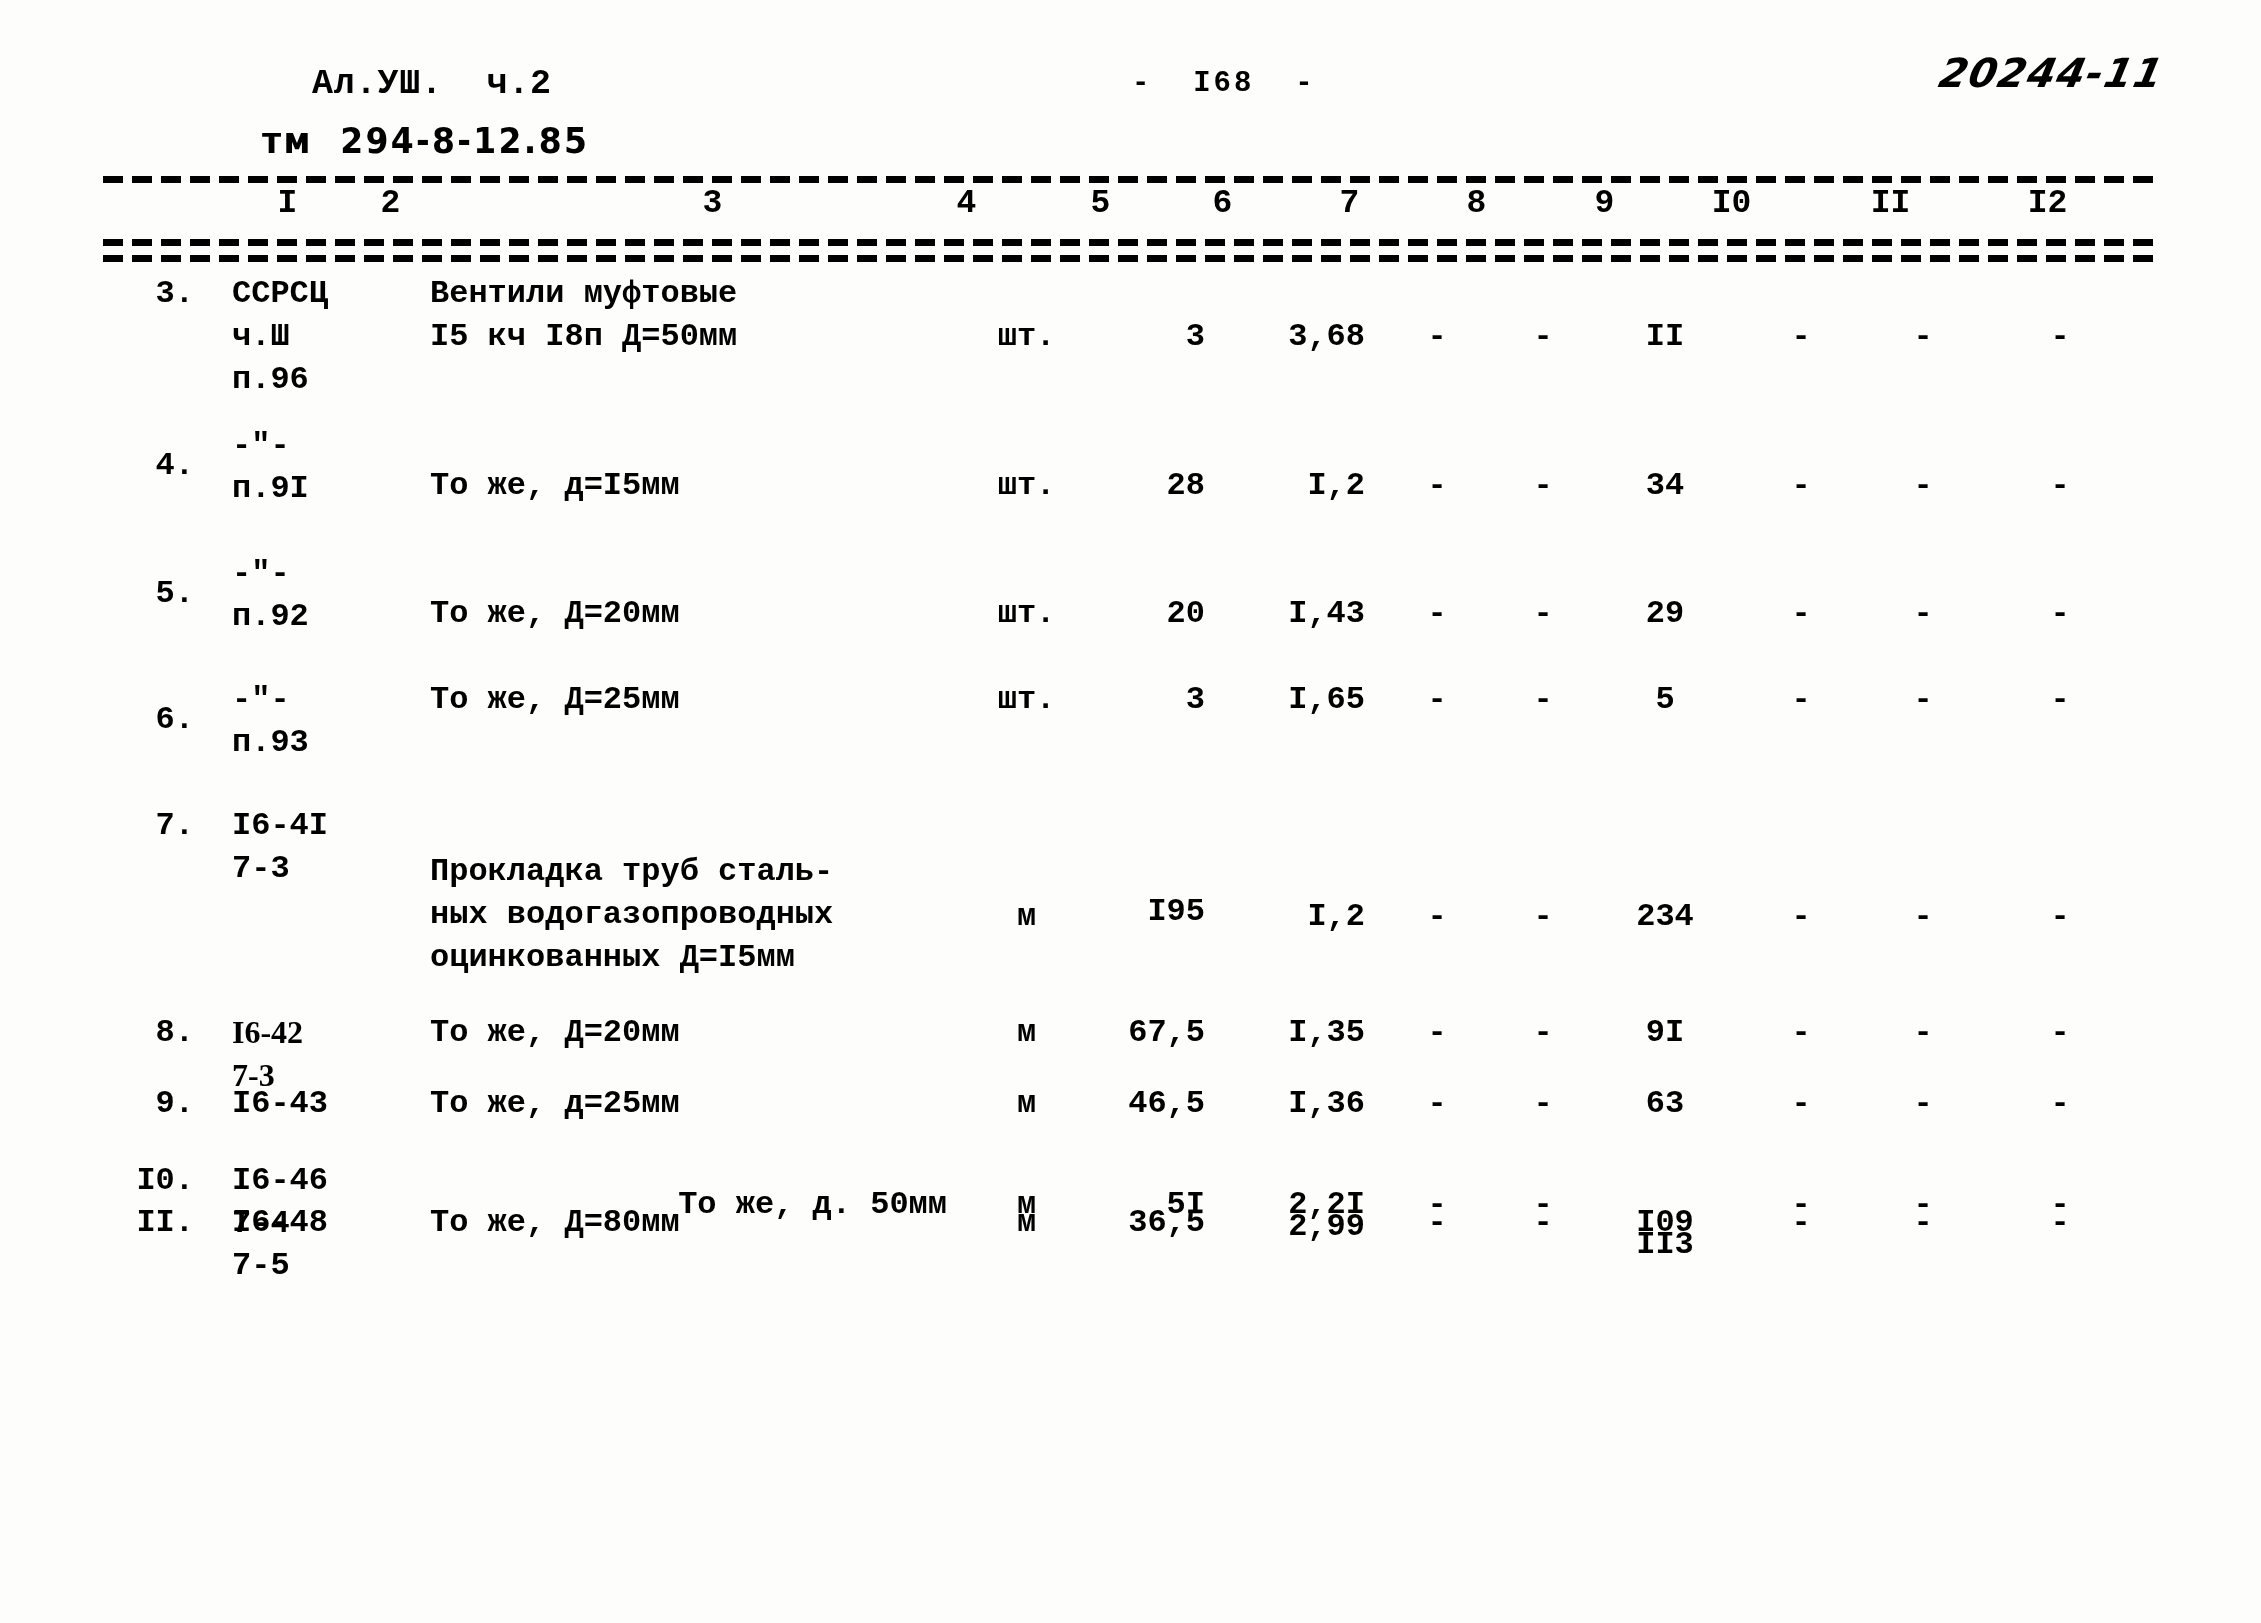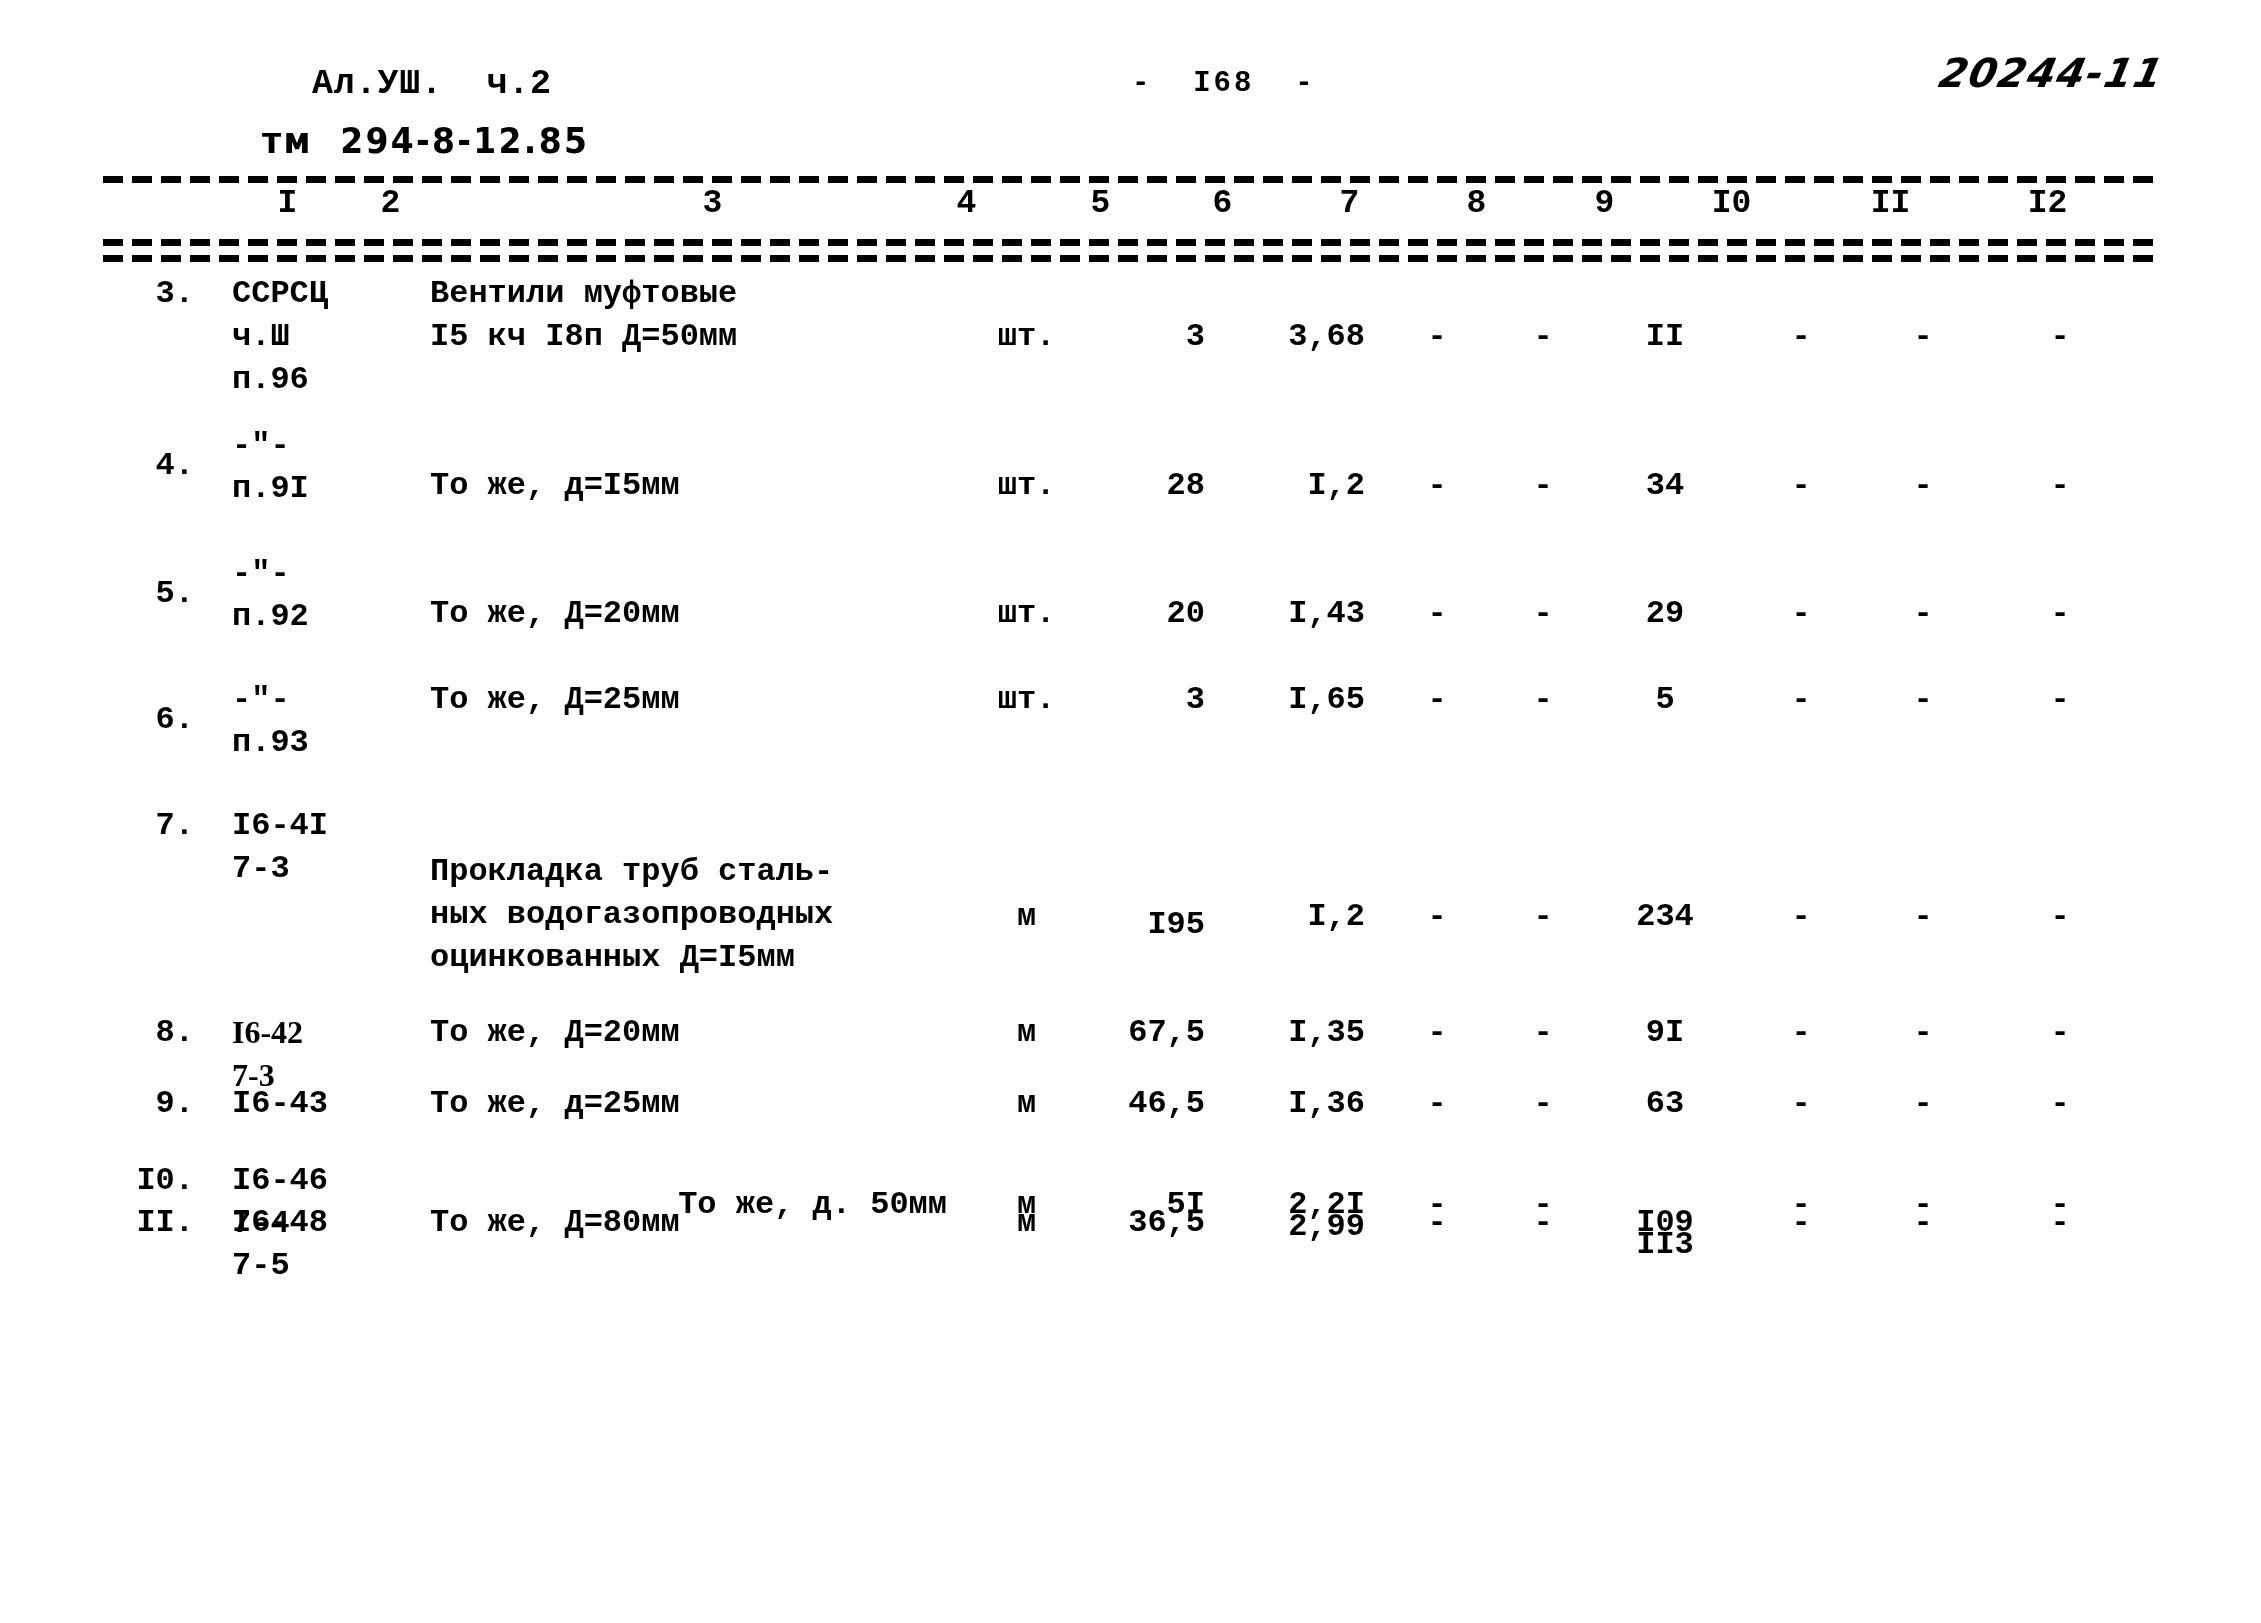--- a/index.html
+++ b/index.html
@@ -224,21 +224,21 @@
           <div class="cell multiline c-v12" style="top: 0px;">-</div>
         </div>
         <div class="row" style="position: absolute; top: 532px; left: 0px; width: 100%; height: 137px;">
           <div class="cell multiline c-num" style="top: 0px;">7.</div>
           <div class="cell multiline c-code" style="top: 0px;">I6-4I
 7-3</div>
           <div class="cell multiline c-desc" style="top: 46px;">Прокладка труб сталь-
 ных водогазопроводных
 оцинкованных Д=I5мм</div>
           <div class="cell multiline c-unit" style="top: 91px;">м</div>
-          <div class="cell multiline c-v5" style="top: 99px;">I95</div>
+          <div class="cell multiline c-v5" style="top: 86px;">I95</div>
           <div class="cell multiline c-v6" style="top: 91px;">I,2</div>
           <div class="cell multiline c-v7" style="top: 91px;">-</div>
           <div class="cell multiline c-v8" style="top: 91px;">-</div>
           <div class="cell multiline c-v9" style="top: 91px;">234</div>
           <div class="cell multiline c-v10" style="top: 91px;">-</div>
           <div class="cell multiline c-v11" style="top: 91px;">-</div>
           <div class="cell multiline c-v12" style="top: 91px;">-</div>
         </div>
         <div class="row" style="position: absolute; top: 739px; left: 0px; width: 100%; height: 137px;">
           <div class="cell multiline c-num" style="top: 0px;">8.</div>

